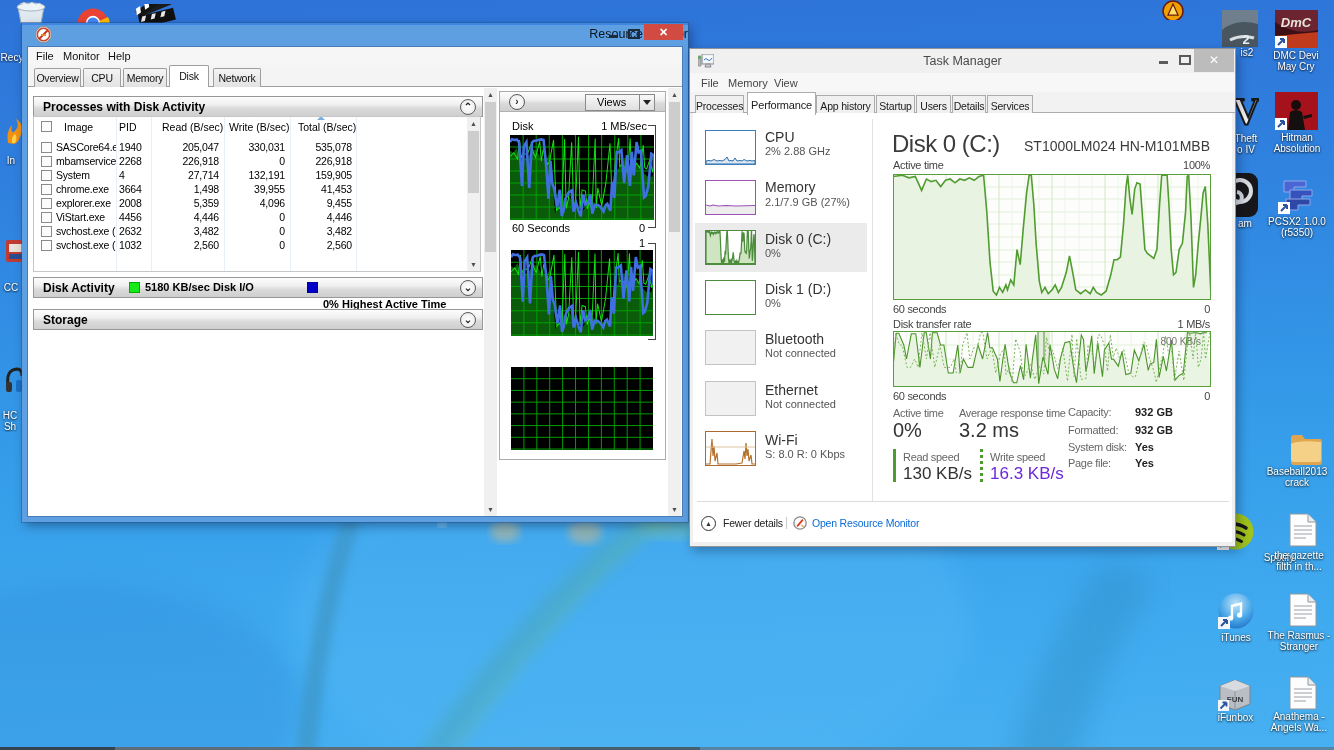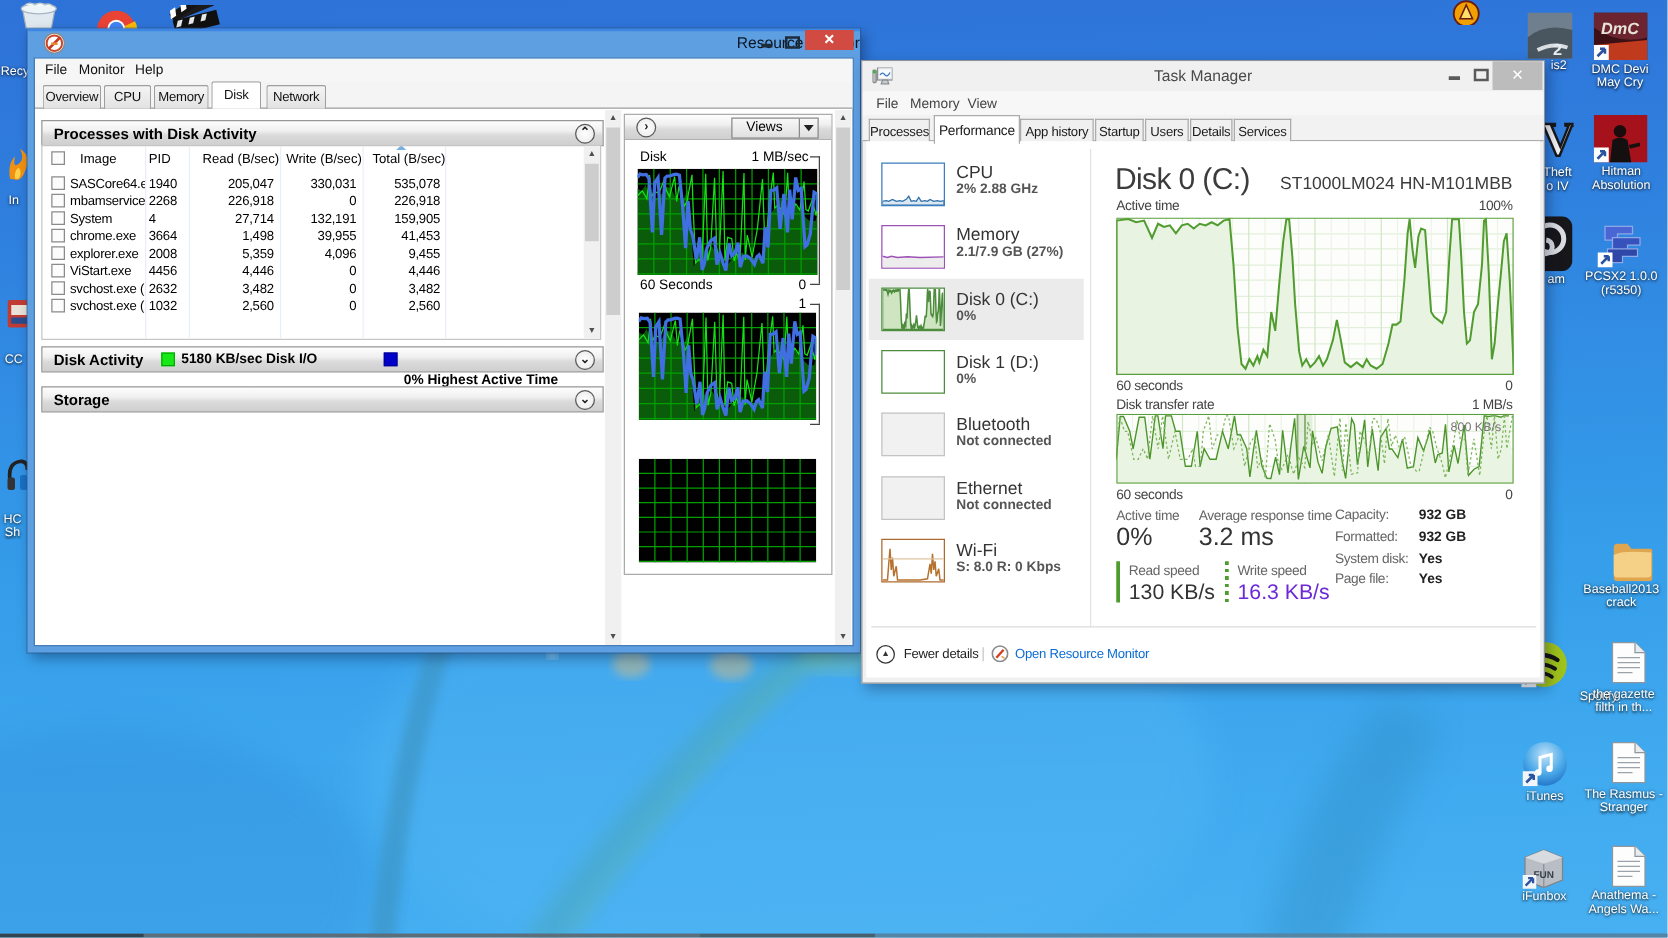--- a/index.html
+++ b/index.html
@@ -33,21 +33,21 @@
 .num { text-align:right; }
 .chk { display:inline-block; width:11px; height:11px; border:1px solid #8a8a8a; background:#fcfcfc;
   vertical-align:-2px; margin:0 4px 0 7px; }
 #tm { left:689px; top:20px; width:547px; height:499px; position:absolute; background:#f0f0f0;
   border:1px solid #8f9499; box-shadow:3px 4px 10px rgba(0,0,30,.3);margin-top:28px; }
 .tmtab { position:absolute; top:3px; height:20px; background:#f0f0f0; border:1px solid #acacac;
   border-bottom:none; font-size:10.5px; letter-spacing:-0.2px; color:#1a1a1a; text-align:center; padding-top:4px; }
 .tmtab.sel { top:0; height:23px; background:#fff; z-index:3; padding-top:6px; font-size:11px; }
 .thumb { position:absolute; left:12px; width:51px; height:35px; background:#fff; }
 .sit { position:absolute; left:72px; font-size:14px; color:#333; }
-.sis { position:absolute; left:72px; font-size:11px; color:#555;font-weight:bold; }
+.sis { position:absolute; left:72px; font-size:11px; color:#555; }
 .stat-l { font-size:11px; color:#666; letter-spacing:-0.3px; }
 .stat-v { font-size:11px; color:#222; }
 </style>
 </head>
 <body>
 <div class="abs" style="left:0;top:0;width:1334px;height:750px;">
 <svg width="1334" height="750" viewBox="0 0 1334 750">
   <defs>
     <filter id="bl16">
           <feGaussianBlur stdDeviation="14"></feGaussianBlur>

